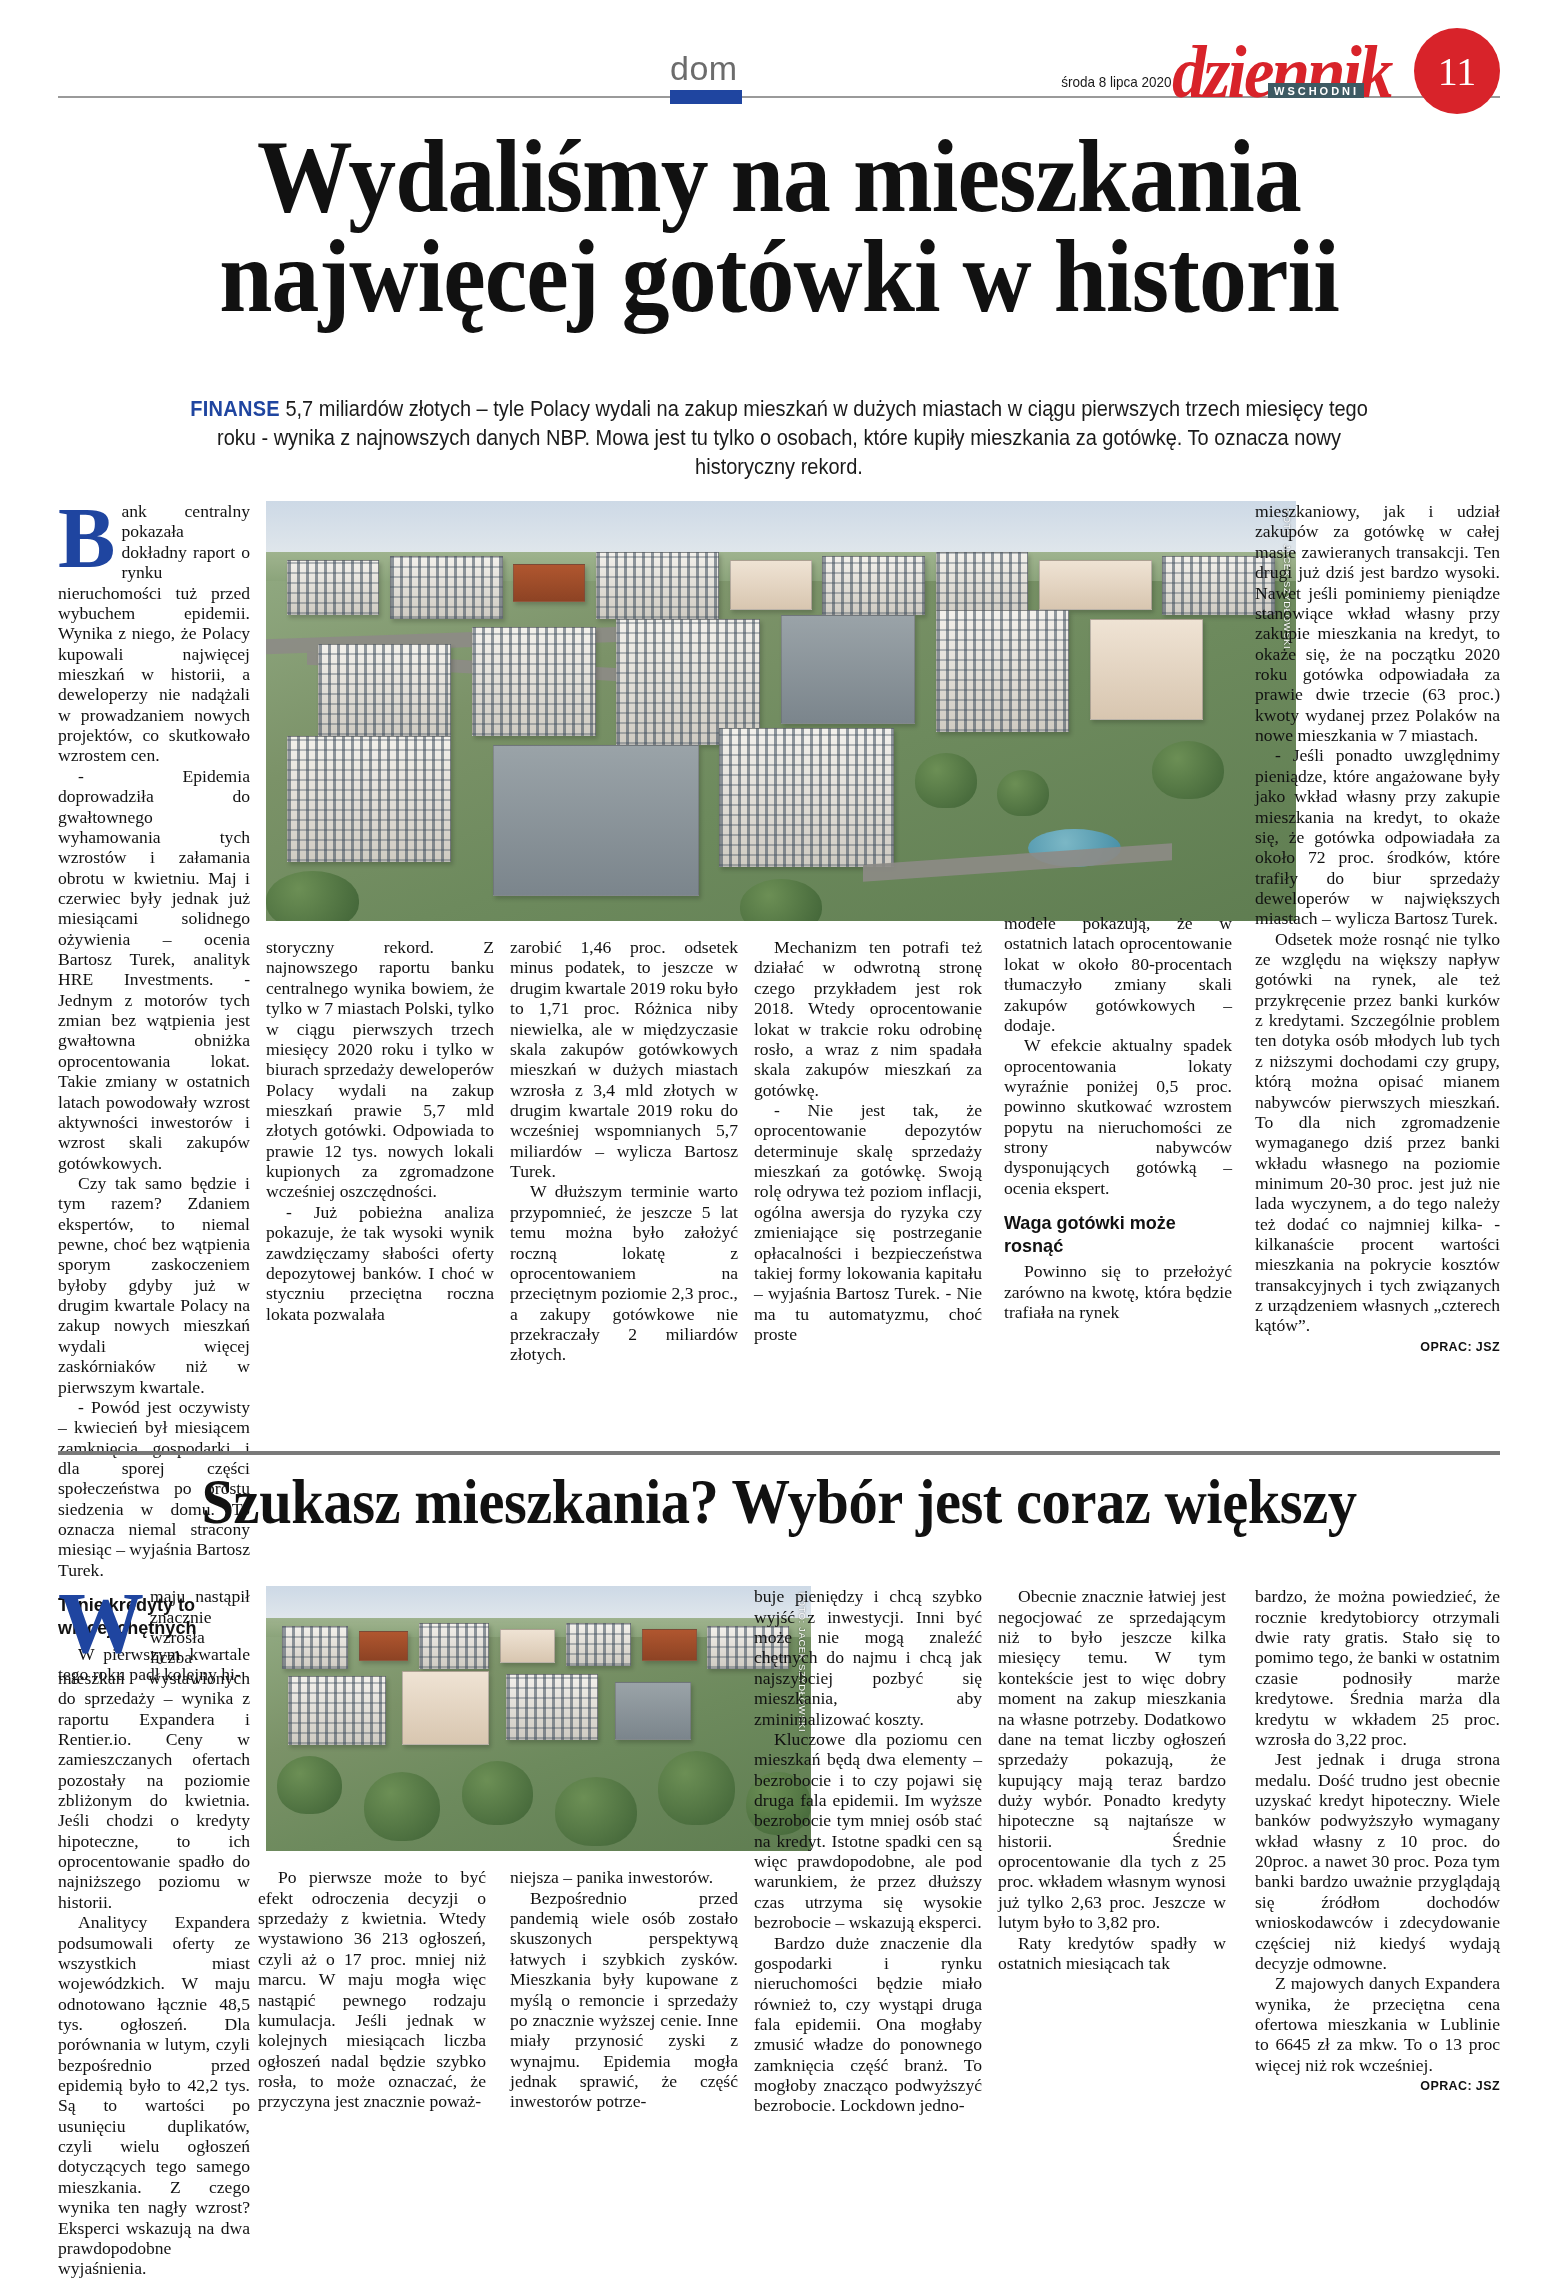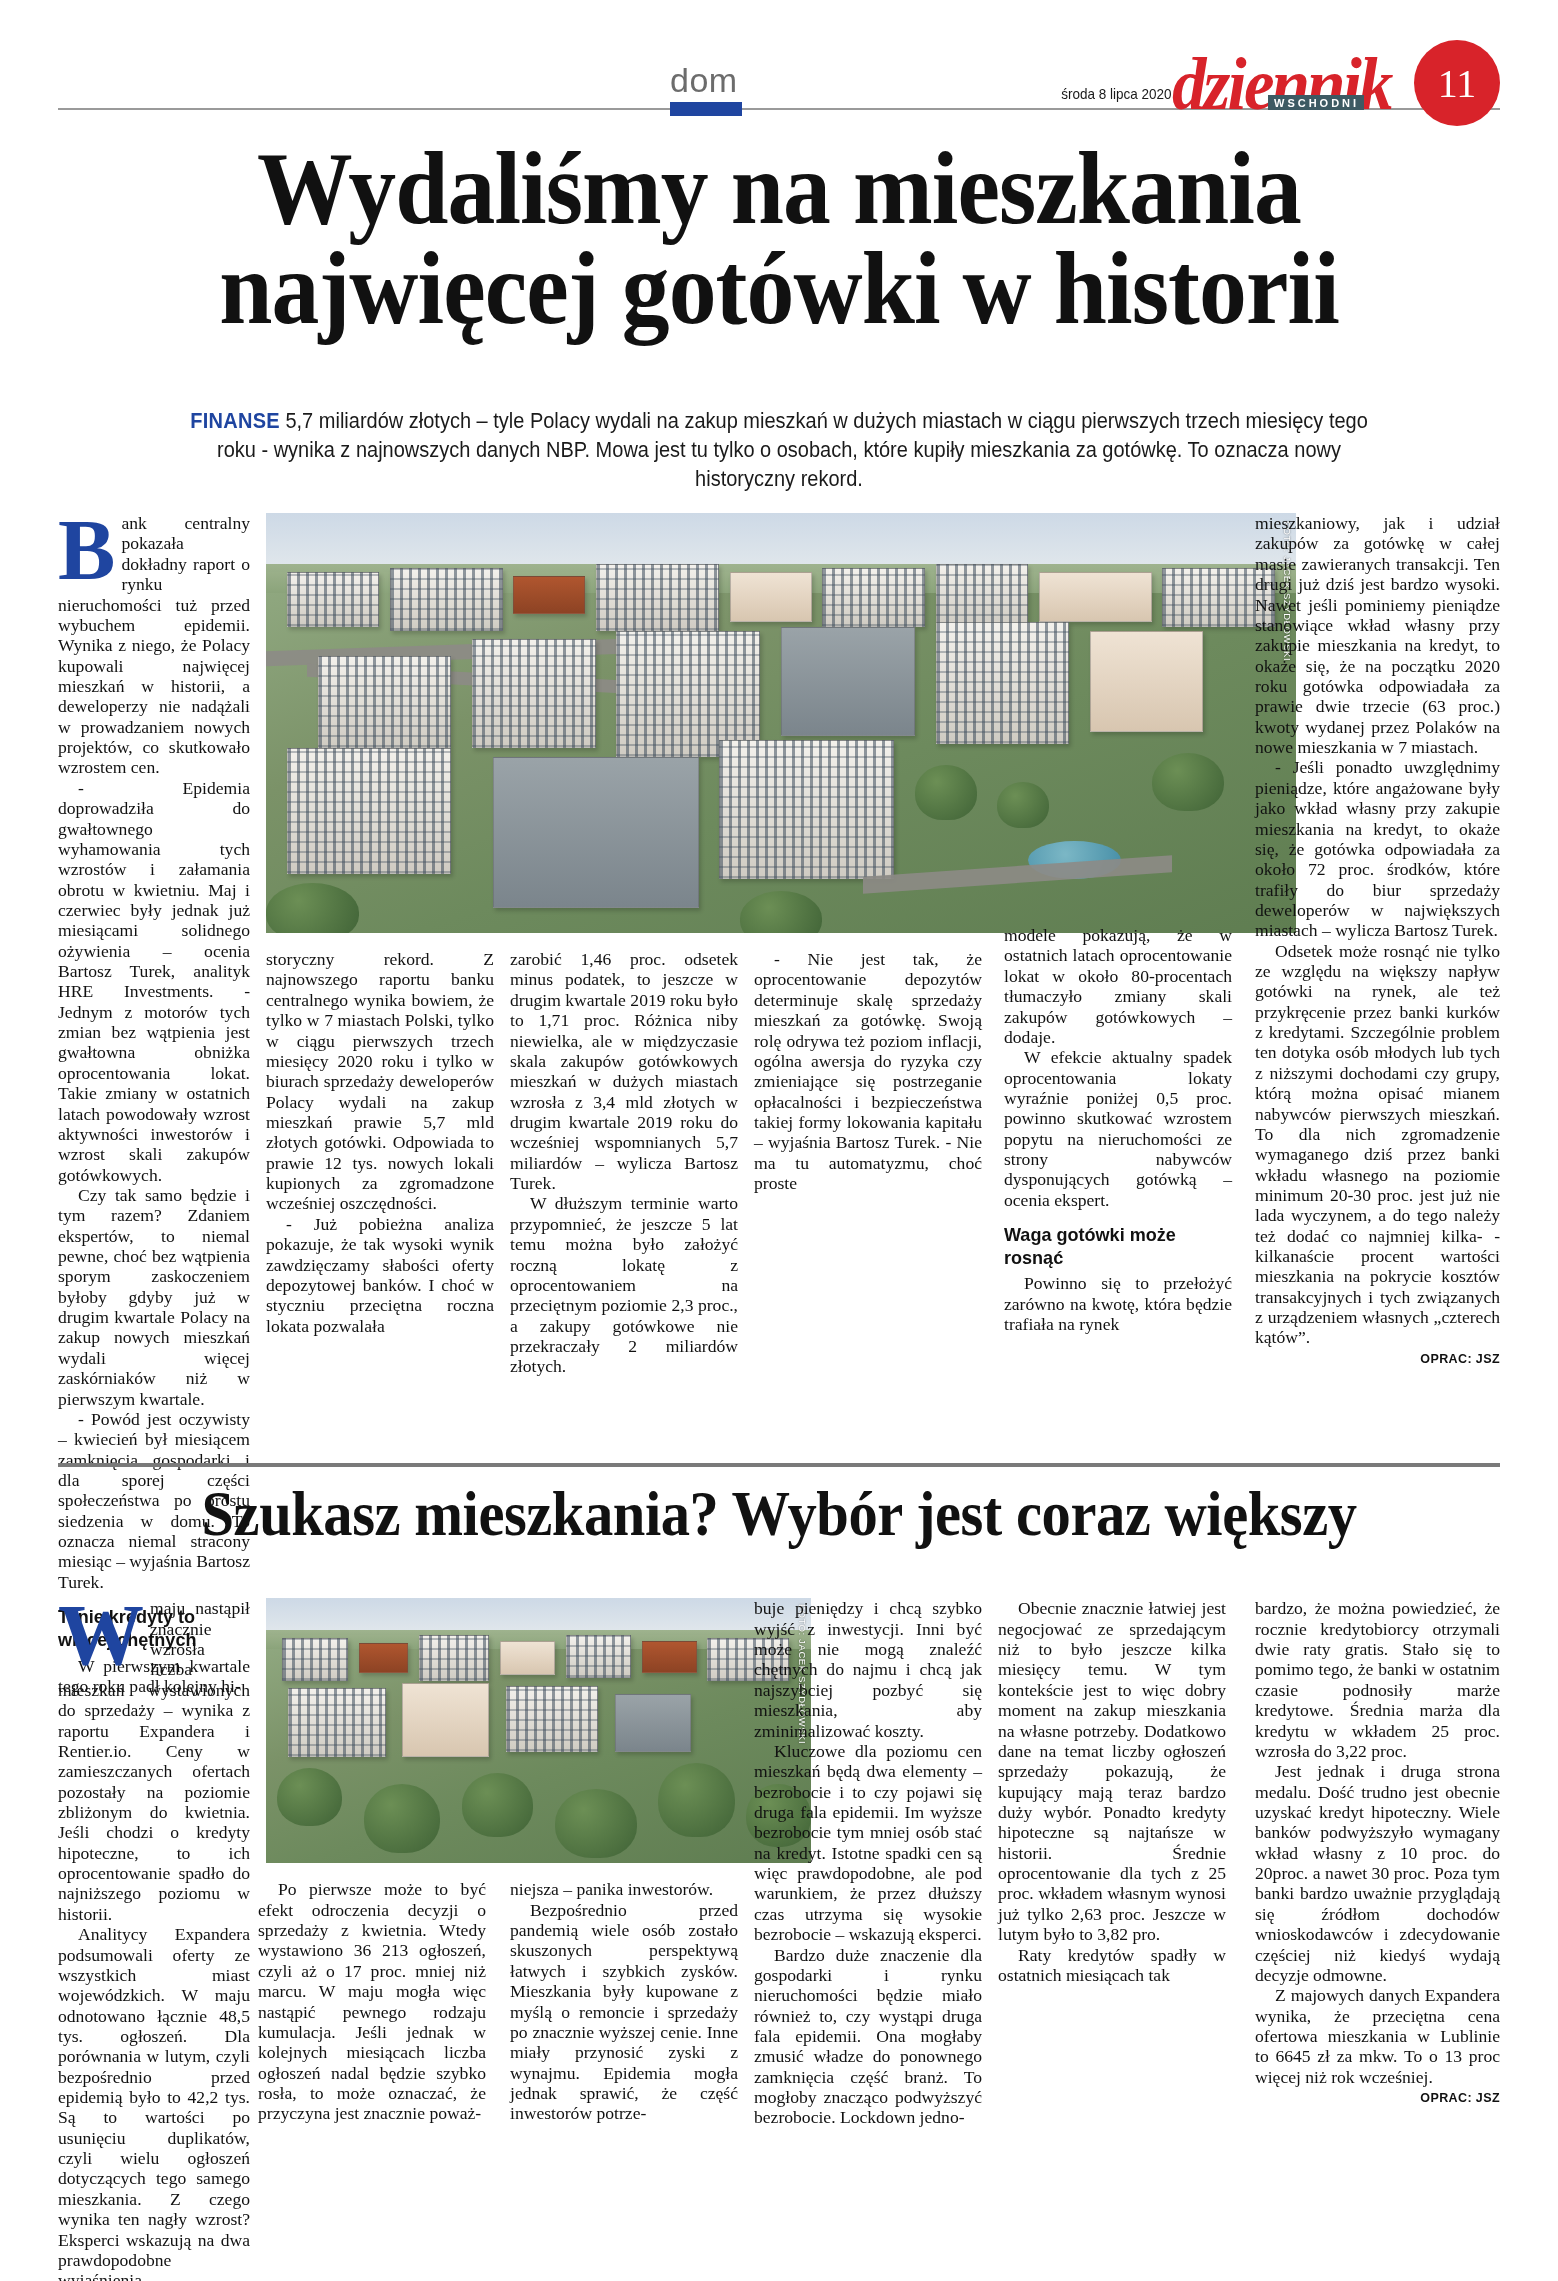--- a/index.html
+++ b/index.html
@@ -5,21 +5,21 @@
   * { box-sizing: border-box; }
   html, body { margin:0; padding:0; background:#ffffff; }
   body {
     width:1558px; height:2281px;
     font-family:"Liberation Serif", serif;
     color:#111;
     position:relative;
     overflow:hidden;
   }
 
-  .page { width:1558px; height:2281px; padding:12px 58px; position:relative; }
+  .page { width:1558px; height:2281px; padding:0 58px; position:relative; }
 
   
   .masthead {
     position:relative;
     height:120px;
     display:flex;
     align-items:flex-end;
   }
   .masthead-rule {
     position:absolute; left:0; right:0; bottom:22px;
@@ -343,20 +343,21 @@
       <p class="noindent">storyczny rekord. Z najnowszego raportu banku centralnego wynika bowiem, że tylko w 7 miastach Polski, tylko w ciągu pierwszych trzech miesięcy 2020 roku i tylko w biurach sprzedaży deweloperów Polacy wydali na zakup mieszkań prawie 5,7 mld złotych gotówki. Odpowiada to prawie 12 tys. nowych lokali kupionych za zgromadzone wcześniej oszczędności.</p>
       <p>- Już pobieżna analiza pokazuje, że tak wysoki wynik zawdzięczamy słabości oferty depozytowej banków. I choć w styczniu przeciętna roczna lokata pozwalała</p>
     </div>
 
     <div class="col c3">
       <p class="noindent">zarobić 1,46 proc. odsetek minus podatek, to jeszcze w drugim kwartale 2019 roku było to 1,71 proc. Różnica niby niewielka, ale w międzyczasie skala zakupów gotówkowych mieszkań w dużych miastach wzrosła z 3,4 mld złotych w drugim kwartale 2019 roku do wcześniej wspomnianych 5,7 miliardów – wylicza Bartosz Turek.</p>
       <p>W dłuższym terminie warto przypomnieć, że jeszcze 5 lat temu można było założyć roczną lokatę z oprocentowaniem na przeciętnym poziomie 2,3 proc., a zakupy gotówkowe nie przekraczały 2 miliardów złotych.</p>
     </div>
 
     <div class="col c4">
+      <p>Mechanizm ten potrafi też działać w odwrotną stronę czego przykładem jest rok 2018. Wtedy oprocentowanie lokat w trakcie roku odrobinę rosło, a wraz z nim spadała skala zakupów mieszkań za gotówkę.</p>
       <p>- Nie jest tak, że oprocentowanie depozytów determinuje skalę sprzedaży mieszkań za gotówkę. Swoją rolę odrywa też poziom inflacji, ogólna awersja do ryzyka czy zmieniające się postrzeganie opłacalności i bezpieczeństwa takiej formy lokowania kapitału – wyjaśnia Bartosz Turek. - Nie ma tu automatyzmu, choć proste</p>
     </div>
 
     <div class="col c5">
       <p class="noindent">modele pokazują, że w ostatnich latach oprocentowanie lokat w około 80-procentach tłumaczyło zmiany skali zakupów gotówkowych – dodaje.</p>
       <p>W efekcie aktualny spadek oprocentowania lokaty wyraźnie poniżej 0,5 proc. powinno skutkować wzrostem popytu na nieruchomości ze strony nabywców dysponujących gotówką – ocenia ekspert.</p>
       <div class="subhead">Waga gotówki może rosnąć</div>
       <p>Powinno się to przełożyć zarówno na kwotę, która będzie trafiała na rynek</p>
     </div>
 

